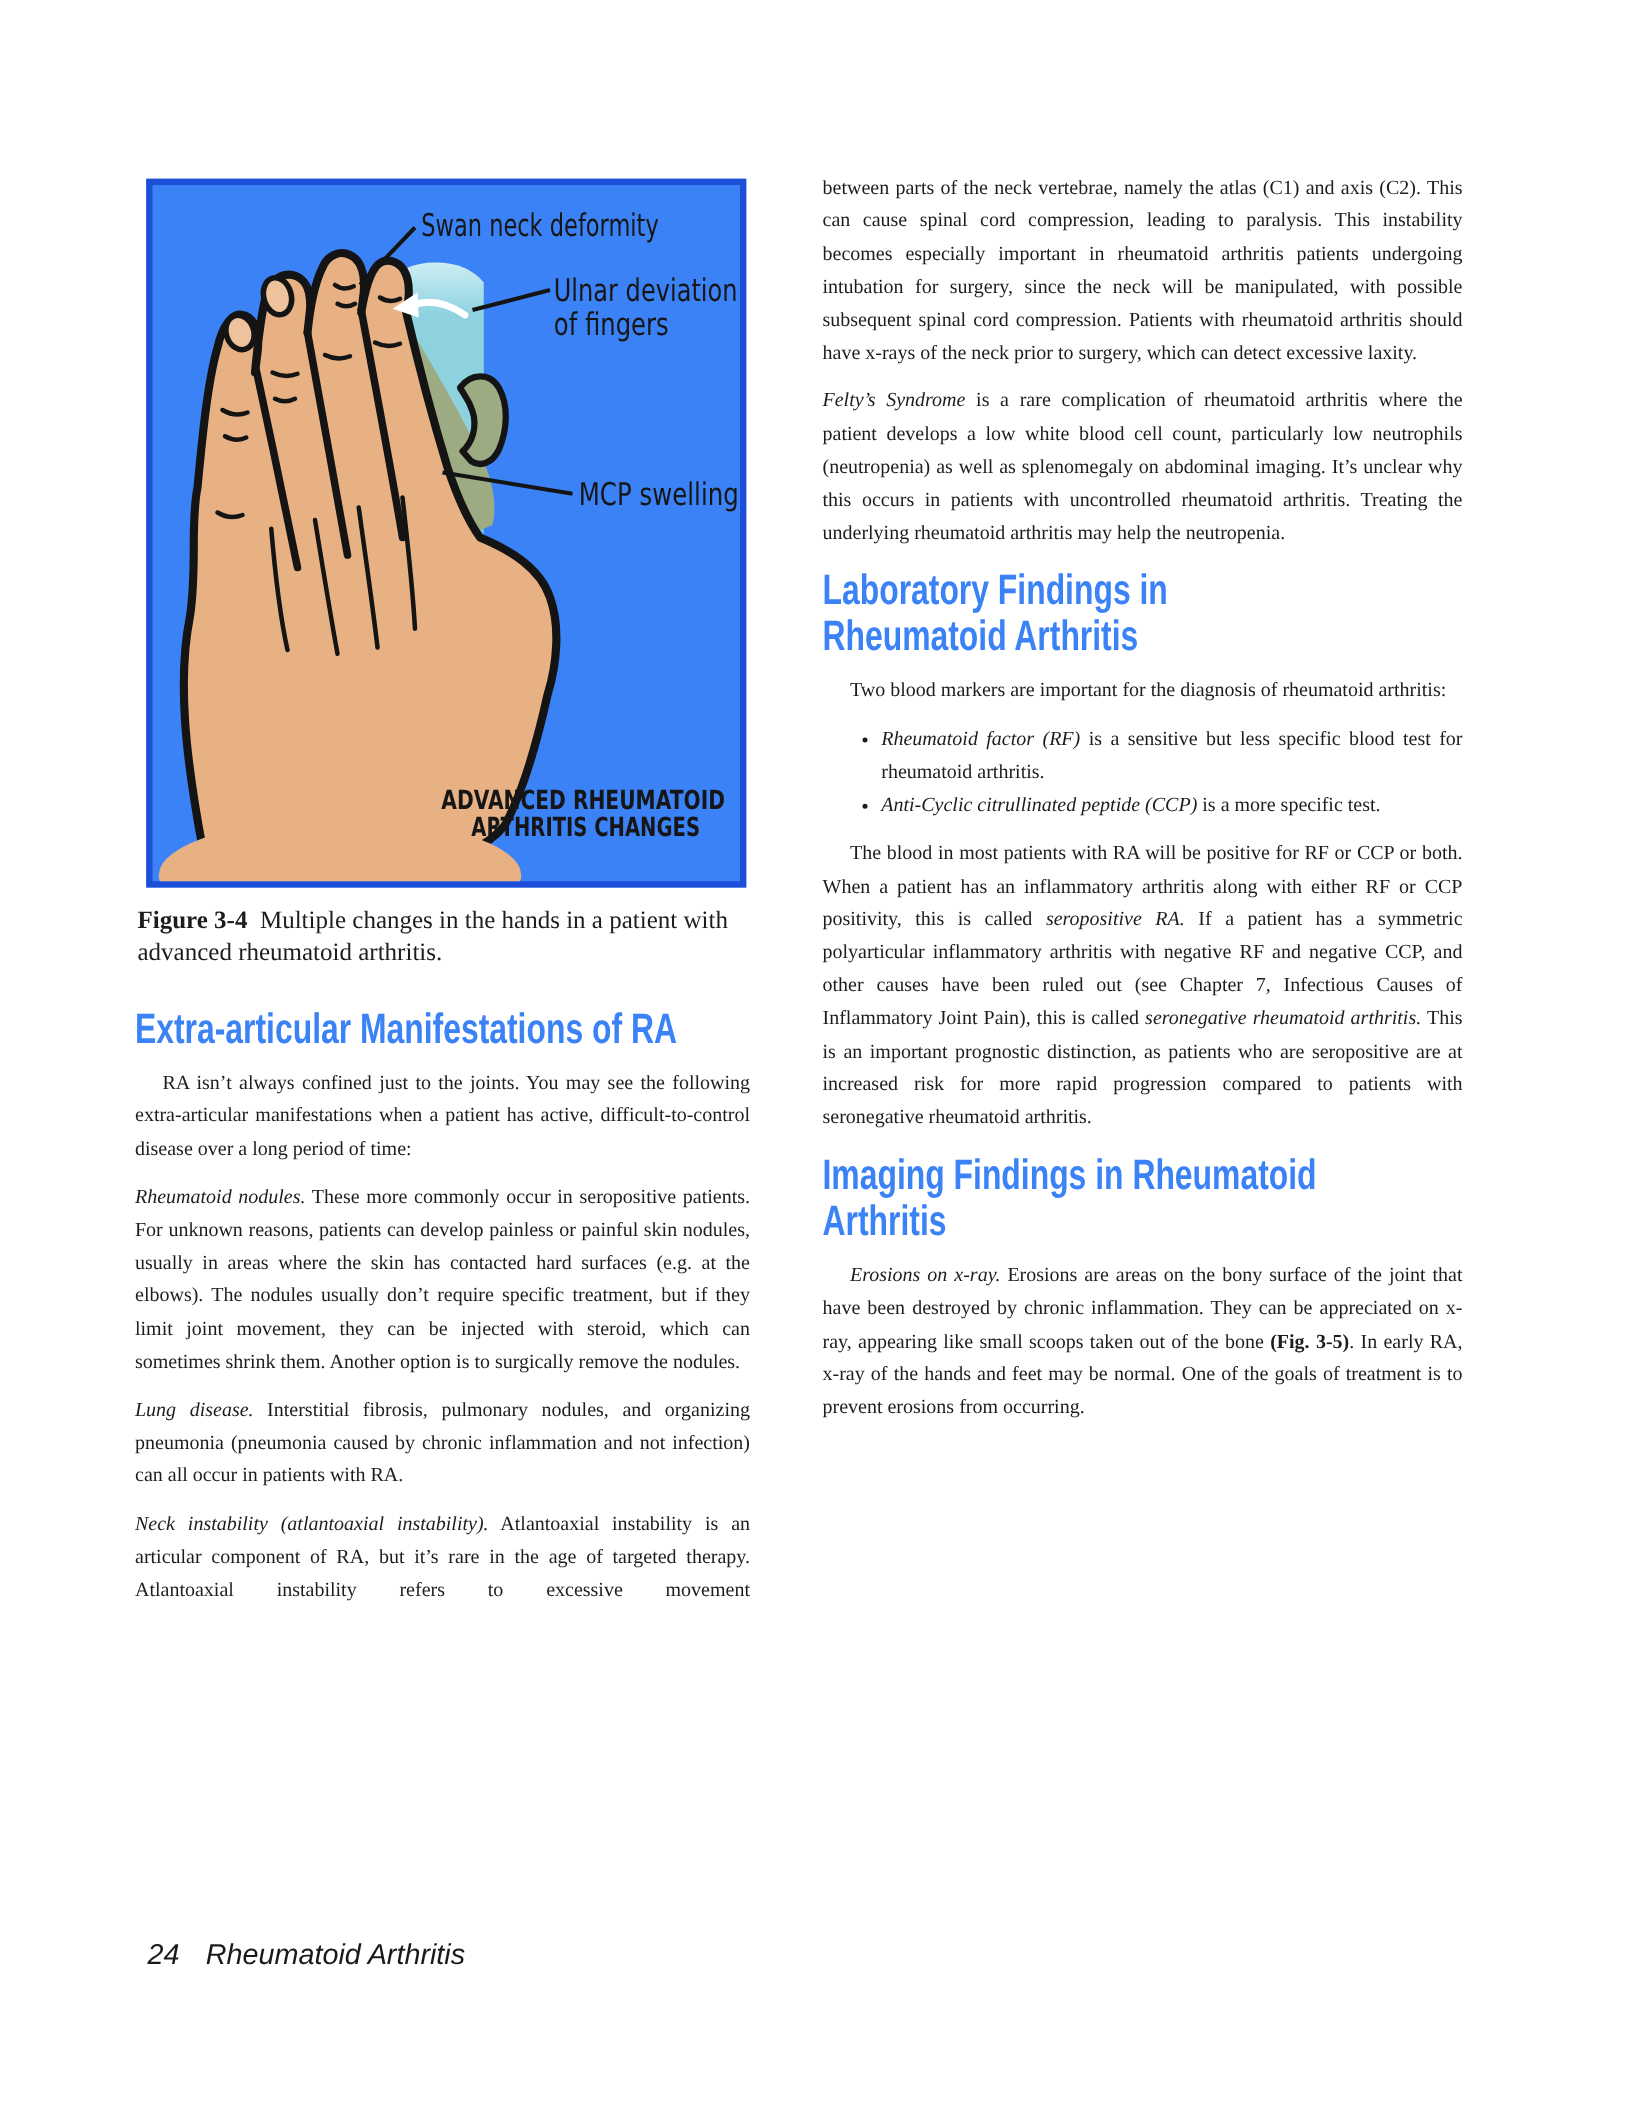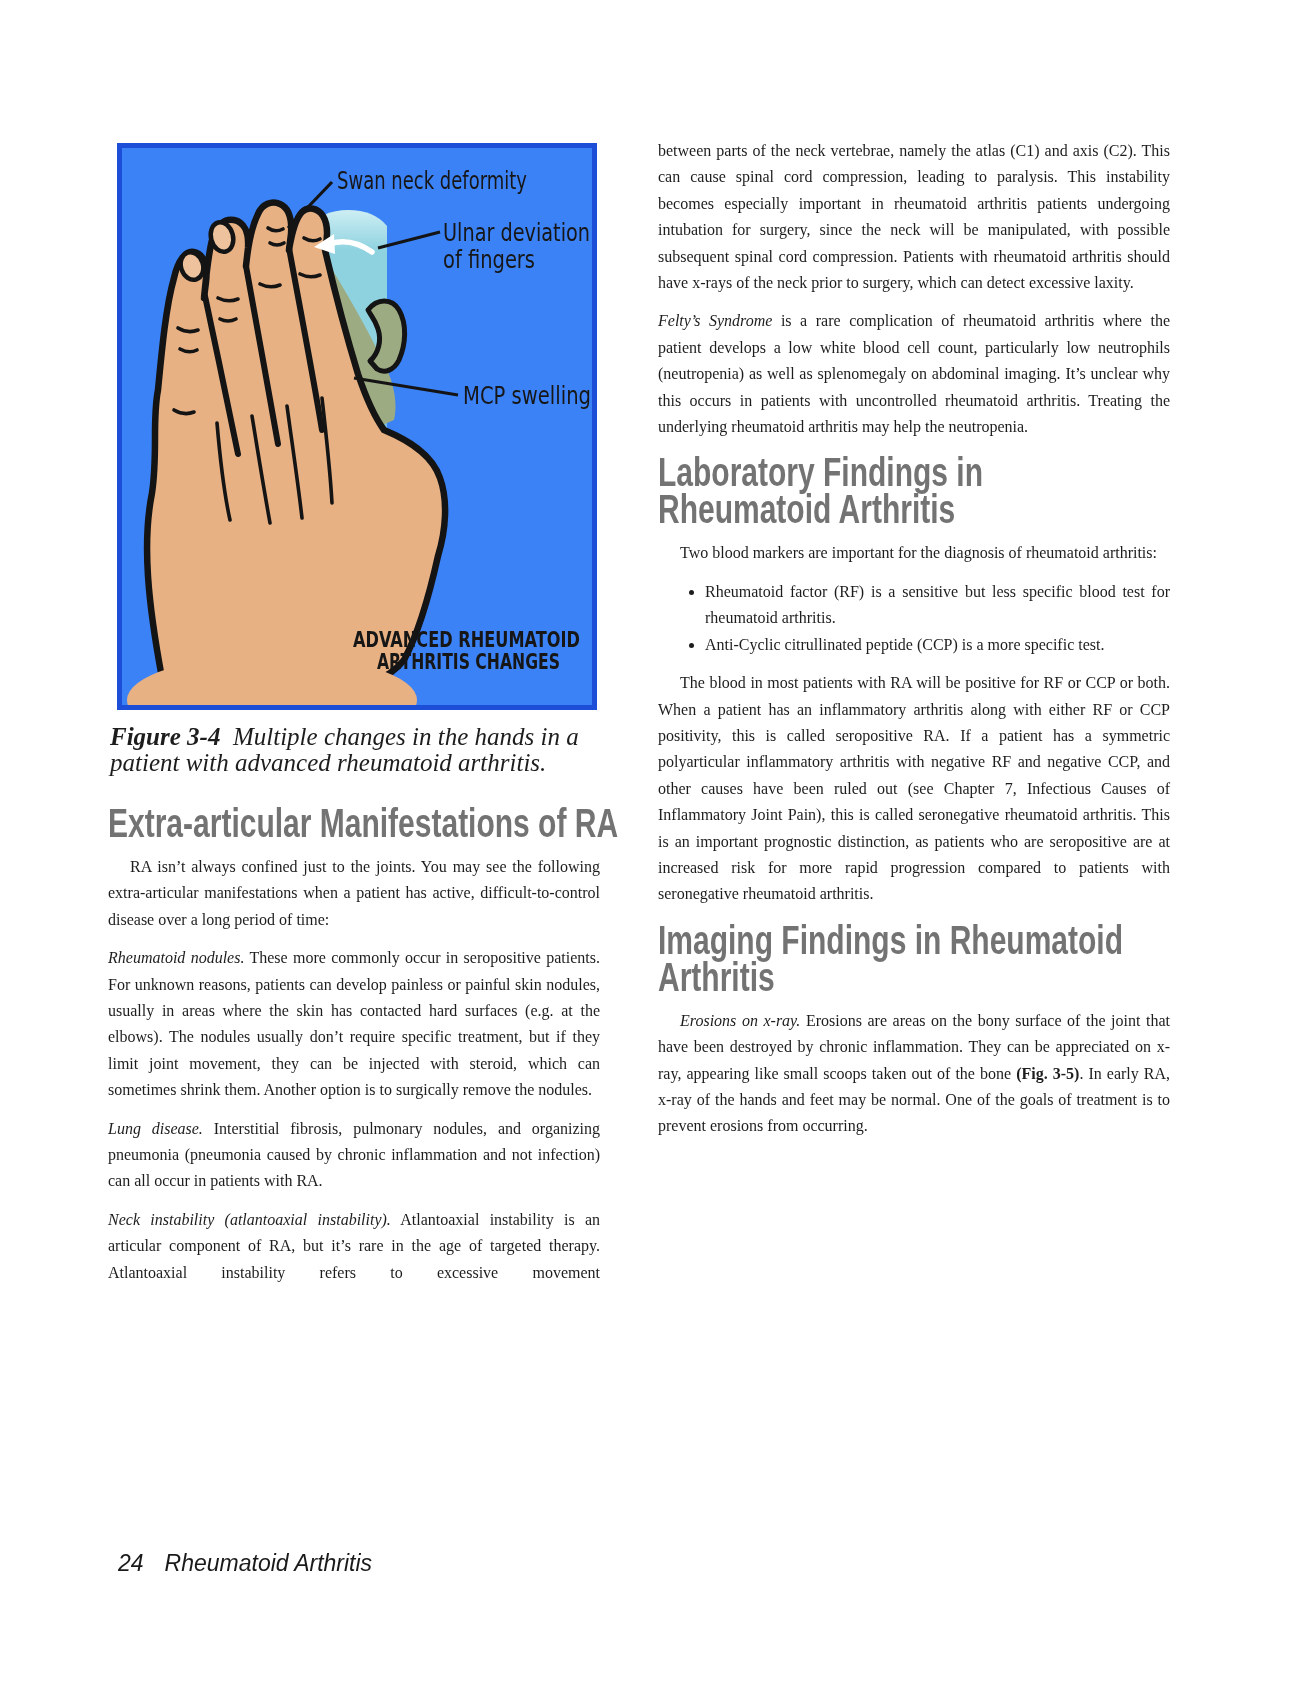--- a/index.html
+++ b/index.html
@@ -7,34 +7,34 @@
     position:relative; width:1313px; height:1688px; background:#ffffff;
     font-family:"Liberation Serif", serif; color:#1d1d1d; overflow:hidden;
   }
   .col-left  { position:absolute; left:108px; top:143px; width:492px; }
   .col-right { position:absolute; left:658px; top:138px; width:512px; }
 
   p, li { font-size:16px; line-height:26.4px; text-align:justify; margin:0 0 12px 0; color:#1d1d1d; }
   p.ind { text-indent:22px; }
   p.cont-last { text-align-last:justify; }
   .lead { font-weight:normal; font-style:italic; }
-  .it { }
+  .it { font-style:italic; }
   .b  { font-weight:bold; }
 
   h1 {
     font-family:"Liberation Sans", sans-serif; font-weight:bold;
-    color:#737373; font-size:40px; line-height:37px; margin:14px 0 12px 0;text-decoration:underline;
+    color:#3b82f6; font-size:34px; line-height:37px; margin:14px 0 12px 0;text-decoration:underline;
   }
   .condense { display:inline-block; transform:scaleX(0.75); transform-origin:0 0; white-space:nowrap; }
 
   .figure-box {
     width:470px; height:557px; border:5px solid #1d4ed8; background:#3b82f6;
     margin:0 0 14px 9px; box-sizing:content-box;
   }
-  .caption { font-size:25px; line-height:25.5px; font-style:italic; text-align:left; margin:0 0 30px 2px; }
+  .caption { font-size:20px; line-height:25.5px; text-align:left; margin:0 0 30px 2px; }
   .caption .cap-label { font-weight:bold; }
 
   ul.marker-list { margin:4px 0 12px 0; padding-left:47px; }
   ul.marker-list li { margin-bottom:0; }
 
   .footer {
     position:absolute; left:118px; top:1550px;
     font-family:"Liberation Sans", sans-serif; font-style:italic; font-size:23px; color:#1a1a1a;
   }
   .footer .pg-num { display:inline-block; margin-right:21px; }

